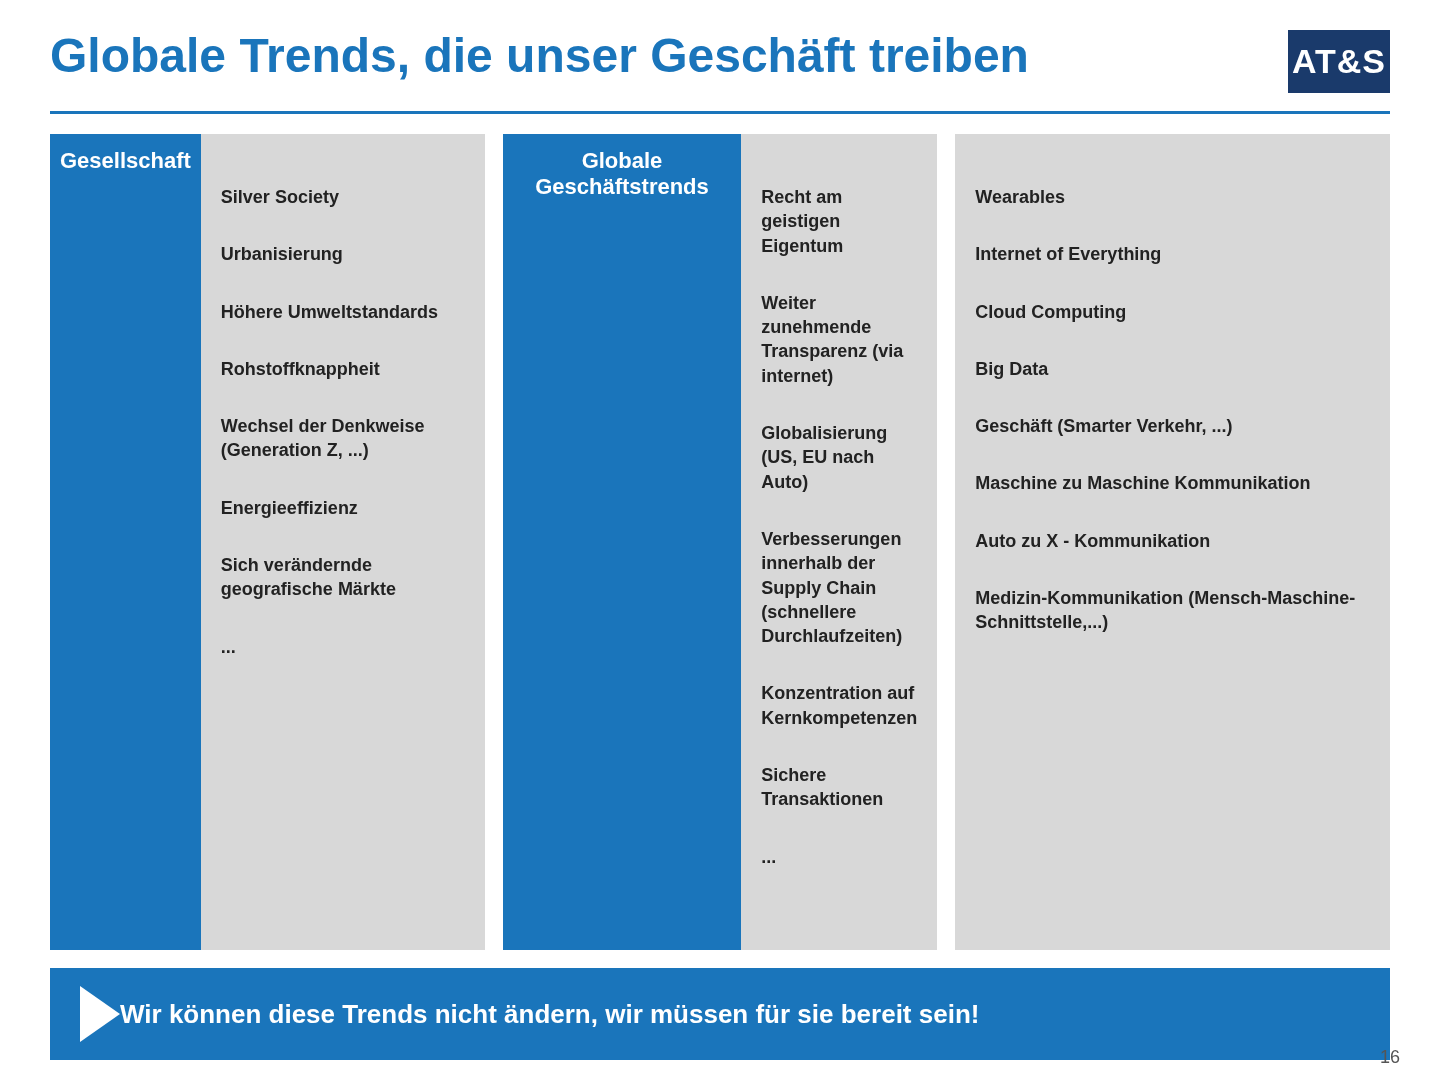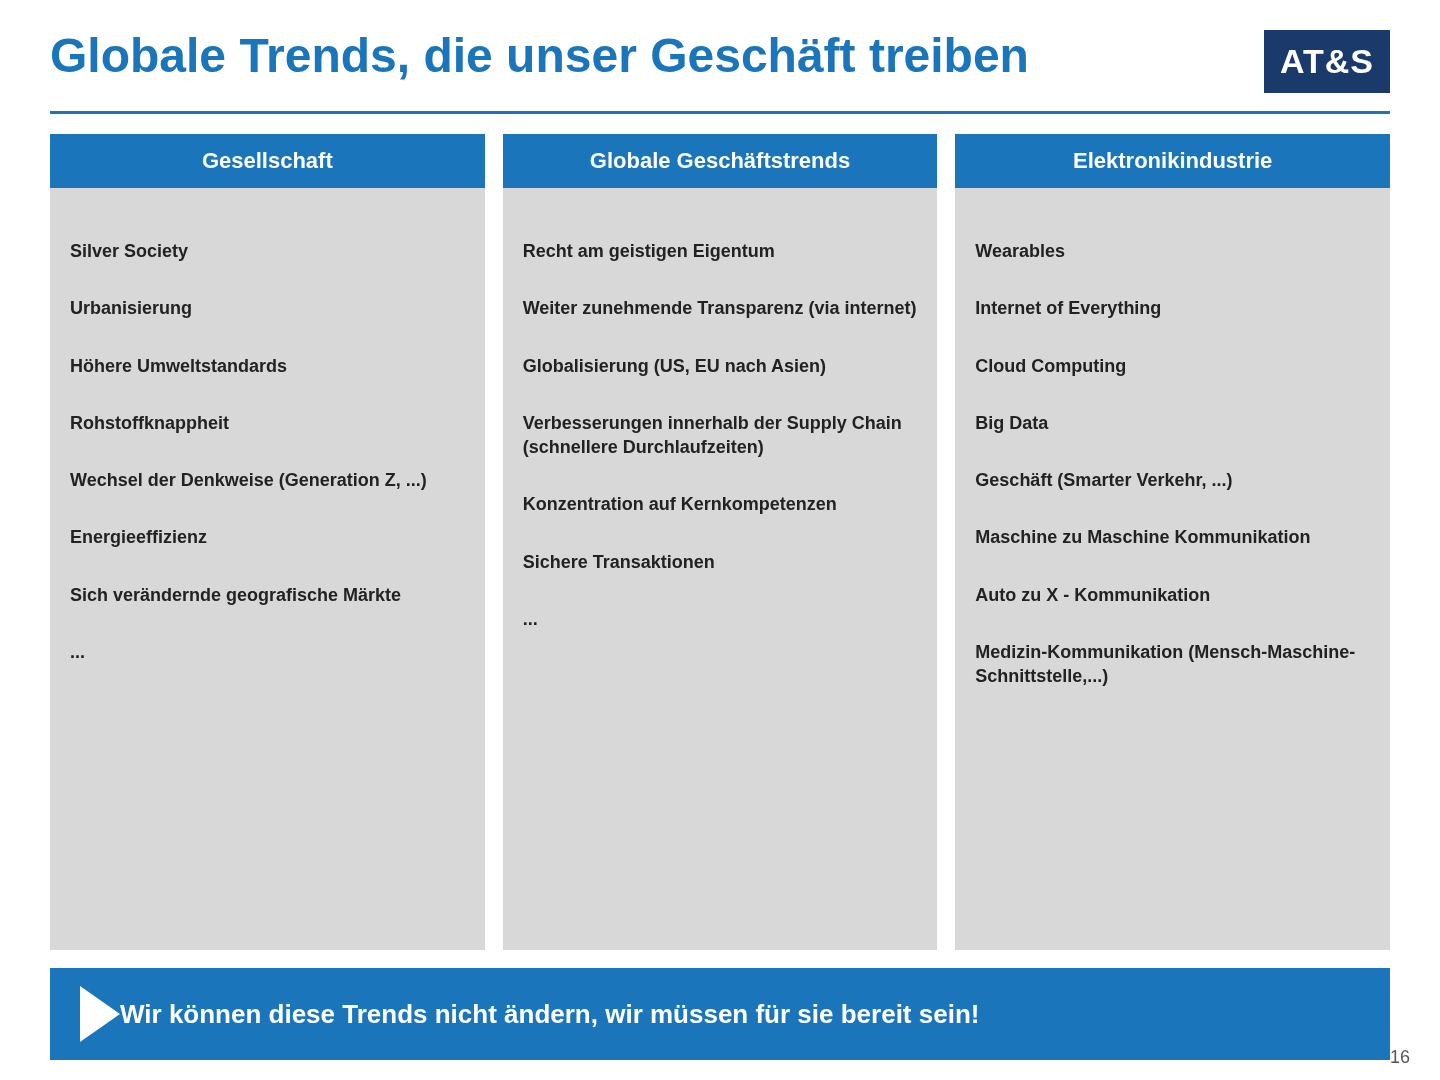--- a/index.html
+++ b/index.html
@@ -28,40 +28,40 @@
       font-size: 48px;
       font-weight: bold;
       color: #1a75bb;
       line-height: 1.1;
     }
     .logo {
       background: #1a3a6b;
       color: #ffffff;
       font-size: 34px;
       font-weight: bold;
-      padding: 12px 16px;
+      padding: 12px 4px;
       letter-spacing: 1px;
       white-space: nowrap;
     }
     .divider {
       width: 100%;
       height: 3px;
       background: #1a75bb;
       margin-bottom: 20px;
     }
     .columns-container {
       display: flex;
       gap: 18px;
       flex: 1;
       margin-bottom: 18px;
     }
     .column {
       flex: 1;
       display: flex;
-      flex-direction: column;
+      flex-direction: row;
       background: #d8d8d8;
     }
     .column-header {
       background: #1a75bb;
       color: #ffffff;
       font-size: 22px;
       font-weight: bold;
       text-align: center;
       padding: 14px 10px;
     }
@@ -92,21 +92,21 @@
       flex-shrink: 0;
     }
     .footer-text {
       font-size: 26px;
       font-weight: bold;
       color: #ffffff;
     }
     .page-number {
       position: absolute;
       bottom: 12px;
-      right: 30px;
+      right: 40px;
       font-size: 18px;
       color: #555555;
     }
   </style>
 </head>
 <body>
 
 <div class="slide" style="position:relative;">
   <div class="header">
     <h1 class="title">Globale Trends, die unser Geschäft treiben</h1>
@@ -128,30 +128,29 @@
         <div class="column-item">Sich verändernde geografische Märkte</div>
         <div class="column-item">...</div>
       </div>
     </div>
 
     <div class="column">
       <div class="column-header">Globale Geschäftstrends</div>
       <div class="column-body">
         <div class="column-item">Recht am geistigen Eigentum</div>
         <div class="column-item">Weiter zunehmende Transparenz (via internet)</div>
-        <div class="column-item">Globalisierung (US, EU nach Asien)</div>
+        <div class="column-item">Globalisierung (US, EU nach Auto)</div>
         <div class="column-item">Verbesserungen innerhalb der Supply Chain (schnellere Durchlaufzeiten)</div>
         <div class="column-item">Konzentration auf Kernkompetenzen</div>
         <div class="column-item">Sichere Transaktionen</div>
         <div class="column-item">...</div>
       </div>
     </div>
 
     <div class="column">
-      <div class="column-header">Elektronikindustrie</div>
       <div class="column-body">
         <div class="column-item">Wearables</div>
         <div class="column-item">Internet of Everything</div>
         <div class="column-item">Cloud Computing</div>
         <div class="column-item">Big Data</div>
         <div class="column-item">Geschäft (Smarter Verkehr, ...)</div>
         <div class="column-item">Maschine zu Maschine Kommunikation</div>
         <div class="column-item">Auto zu  X - Kommunikation</div>
         <div class="column-item">Medizin-Kommunikation (Mensch-Maschine-Schnittstelle,...)</div>
       </div>

